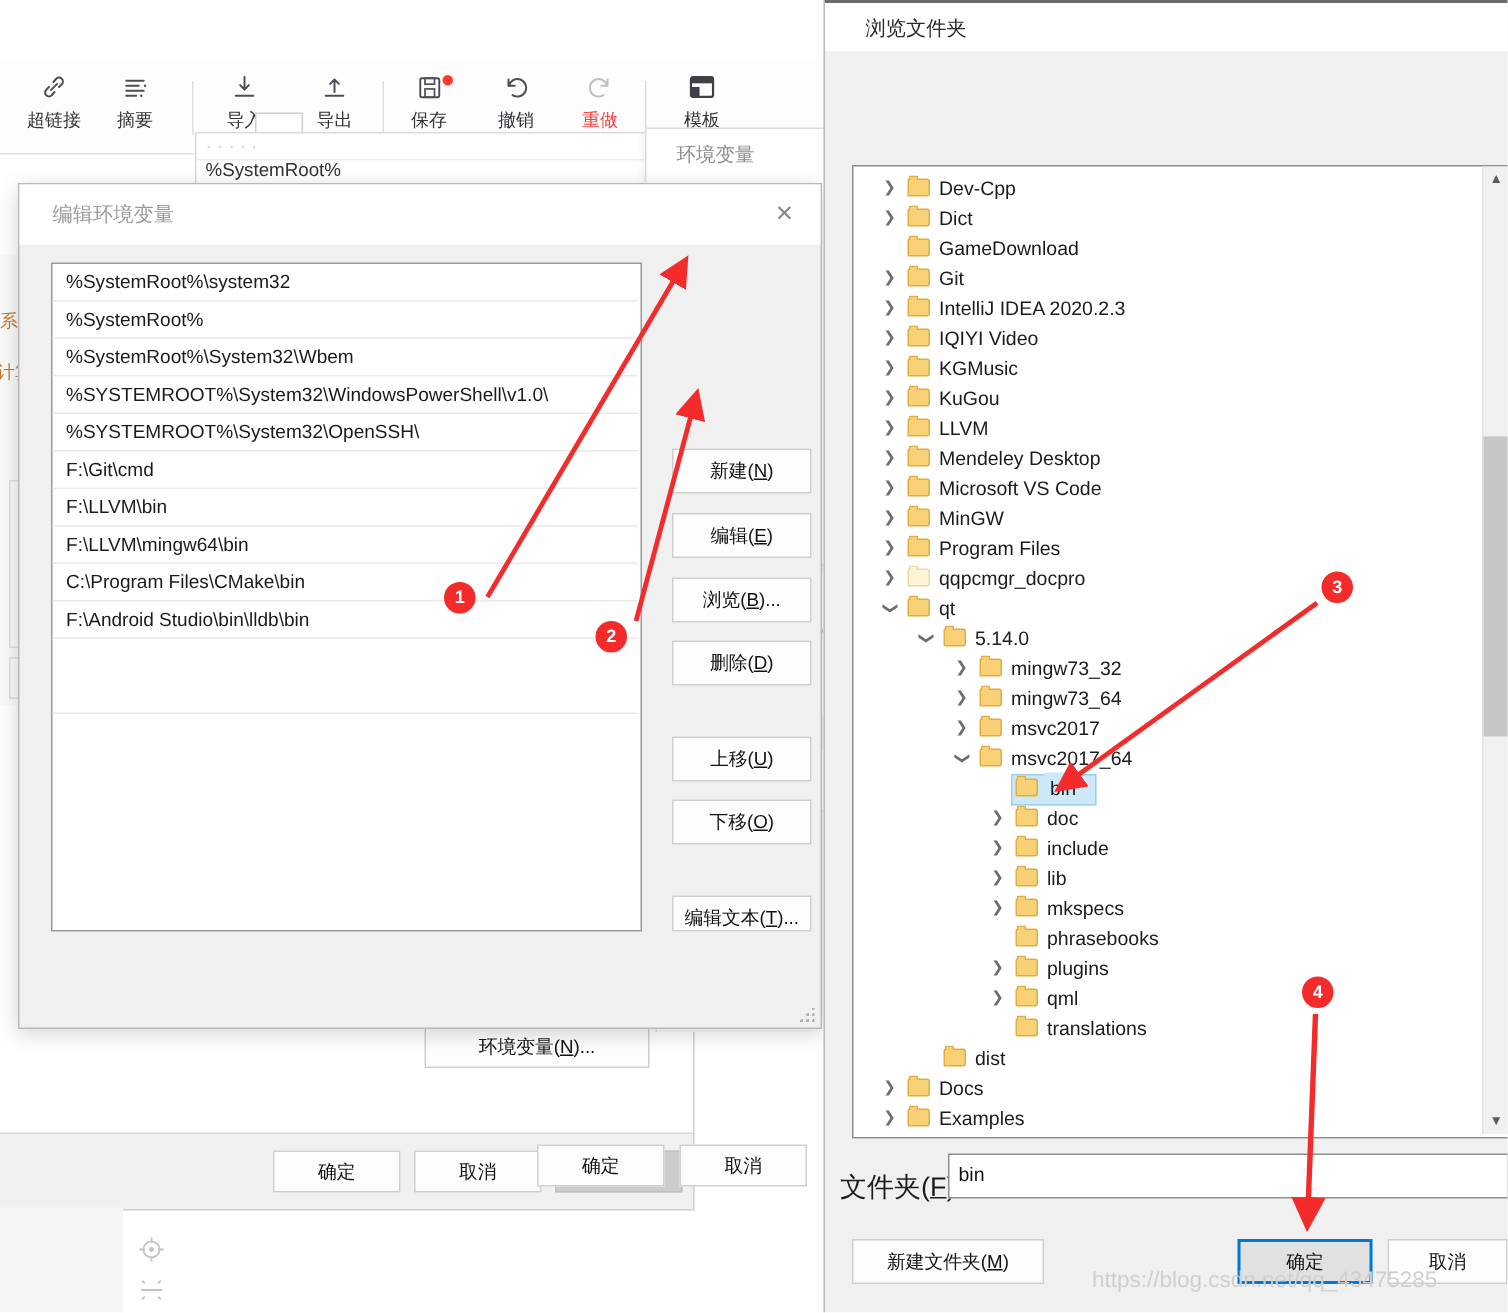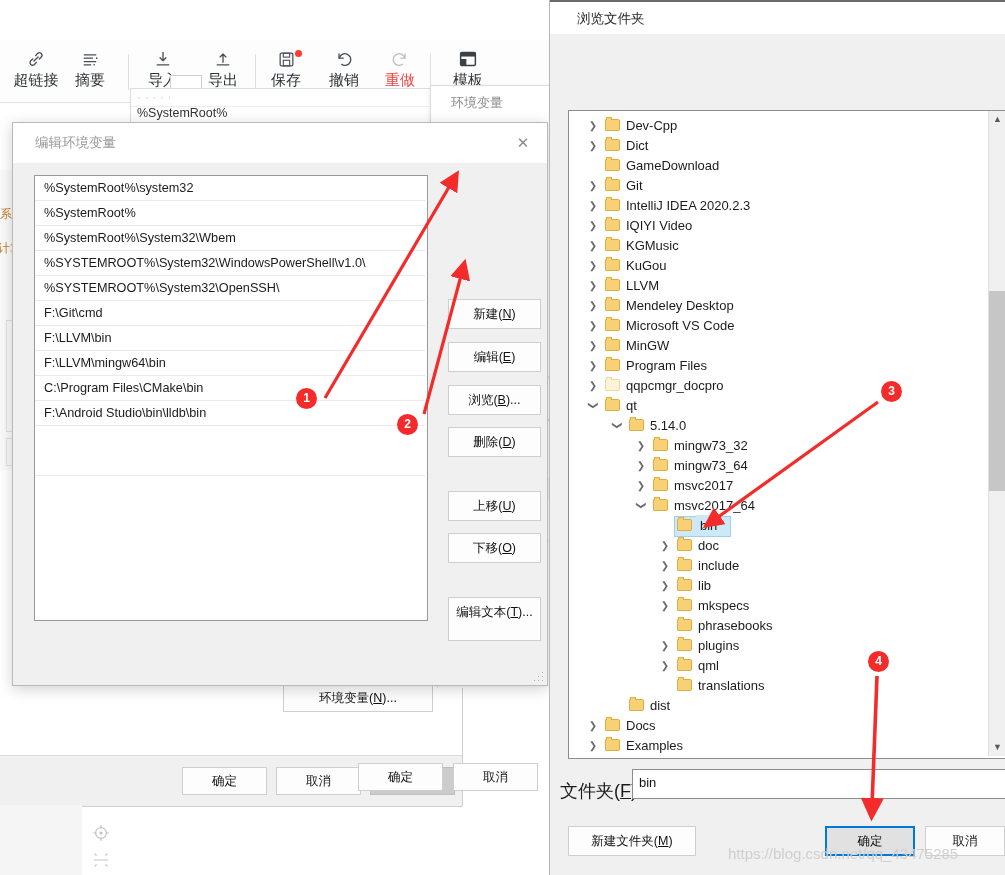--- a/index.html
+++ b/index.html
@@ -11,21 +11,21 @@
     -webkit-font-smoothing:antialiased;
   }
   .abs{position:absolute;}
 
   
   #bg-app{left:0;top:0;width:560px;height:875px;background:#ffffff;}
   #bg-toolbar{left:0;top:40px;width:552px;height:62px;background:#fdfdfd;border-bottom:1px solid #e2e2e2;}
   #bg-topstrip{left:0;top:0;width:552px;height:40px;background:#ffffff;border-bottom:1px solid #ececec;}
   .tb-item{position:absolute;top:6px;width:56px;text-align:center;color:#3b3f45;}
   .tb-ico{height:26px;line-height:26px;font-size:19px;color:#4a4f57;}
-  .tb-lab{font-size:15px;line-height:16px;color:#2f3338;}
+  .tb-lab{font-size:12px;line-height:16px;color:#2f3338;}
   .tb-item.dim .tb-ico,.tb-item.dim .tb-lab{color:#ef4444;}
   .tb-sep{position:absolute;top:14px;width:1px;height:36px;background:#e0e0e0;}
   .tb-dot{position:absolute;width:7px;height:7px;border-radius:50%;background:#ff3b30;}
   .new-badge{position:absolute;background:#f4766b;color:#fff;border-radius:9px;
     font-size:10.5px;line-height:14px;padding:0 6px;font-weight:bold;}
 
   
   #bg-listpanel{left:130px;top:88px;width:300px;height:40px;background:#fff;border:1px solid #dcdcdc;}
   .bg-row{position:absolute;left:0;width:298px;height:20px;border-bottom:1px solid #ededed;
     font-size:12.5px;color:#333;padding-left:6px;box-sizing:border-box;line-height:20px;}
@@ -320,21 +320,21 @@
       <div class="lrow" style="top: 400px; border-bottom-color: transparent;"></div>
     </div>
 
   <div id="dlg1-sidebuttons">
       <div class="winbtn ghost" style="left: 435px; top: 176px; width: 93px; height: 30px; line-height: 28px;">新建(<span class="u">N</span>)</div>
       <div class="winbtn ghost" style="left: 435px; top: 219px; width: 93px; height: 30px; line-height: 28px;">编辑(<span class="u">E</span>)</div>
       <div class="winbtn ghost" style="left: 435px; top: 262px; width: 93px; height: 30px; line-height: 28px;">浏览(<span class="u">B</span>)...</div>
       <div class="winbtn ghost" style="left: 435px; top: 304px; width: 93px; height: 30px; line-height: 28px;">删除(<span class="u">D</span>)</div>
       <div class="winbtn ghost" style="left: 435px; top: 368px; width: 93px; height: 30px; line-height: 28px;">上移(<span class="u">U</span>)</div>
       <div class="winbtn ghost" style="left: 435px; top: 410px; width: 93px; height: 30px; line-height: 28px;">下移(<span class="u">O</span>)</div>
-      <div class="winbtn ghost" style="left: 435px; top: 474px; width: 93px; height: 44px; line-height: 28px;">编辑文本(<span class="u">T</span>)...</div>
+      <div class="winbtn ghost" style="left: 435px; top: 474px; width: 93px; height: 24px; line-height: 28px;">编辑文本(<span class="u">T</span>)...</div>
     </div>
 
   <div class="winbtn ghost abs" id="dlg1-ok">确定</div>
   <div class="winbtn ghost abs" id="dlg1-cancel">取消</div>
   <div id="dlg1-grip"></div>
 </div>
 
 <div class="abs" id="dlg2">
   <div id="dlg2-title">
     <div class="t">浏览文件夹</div>

